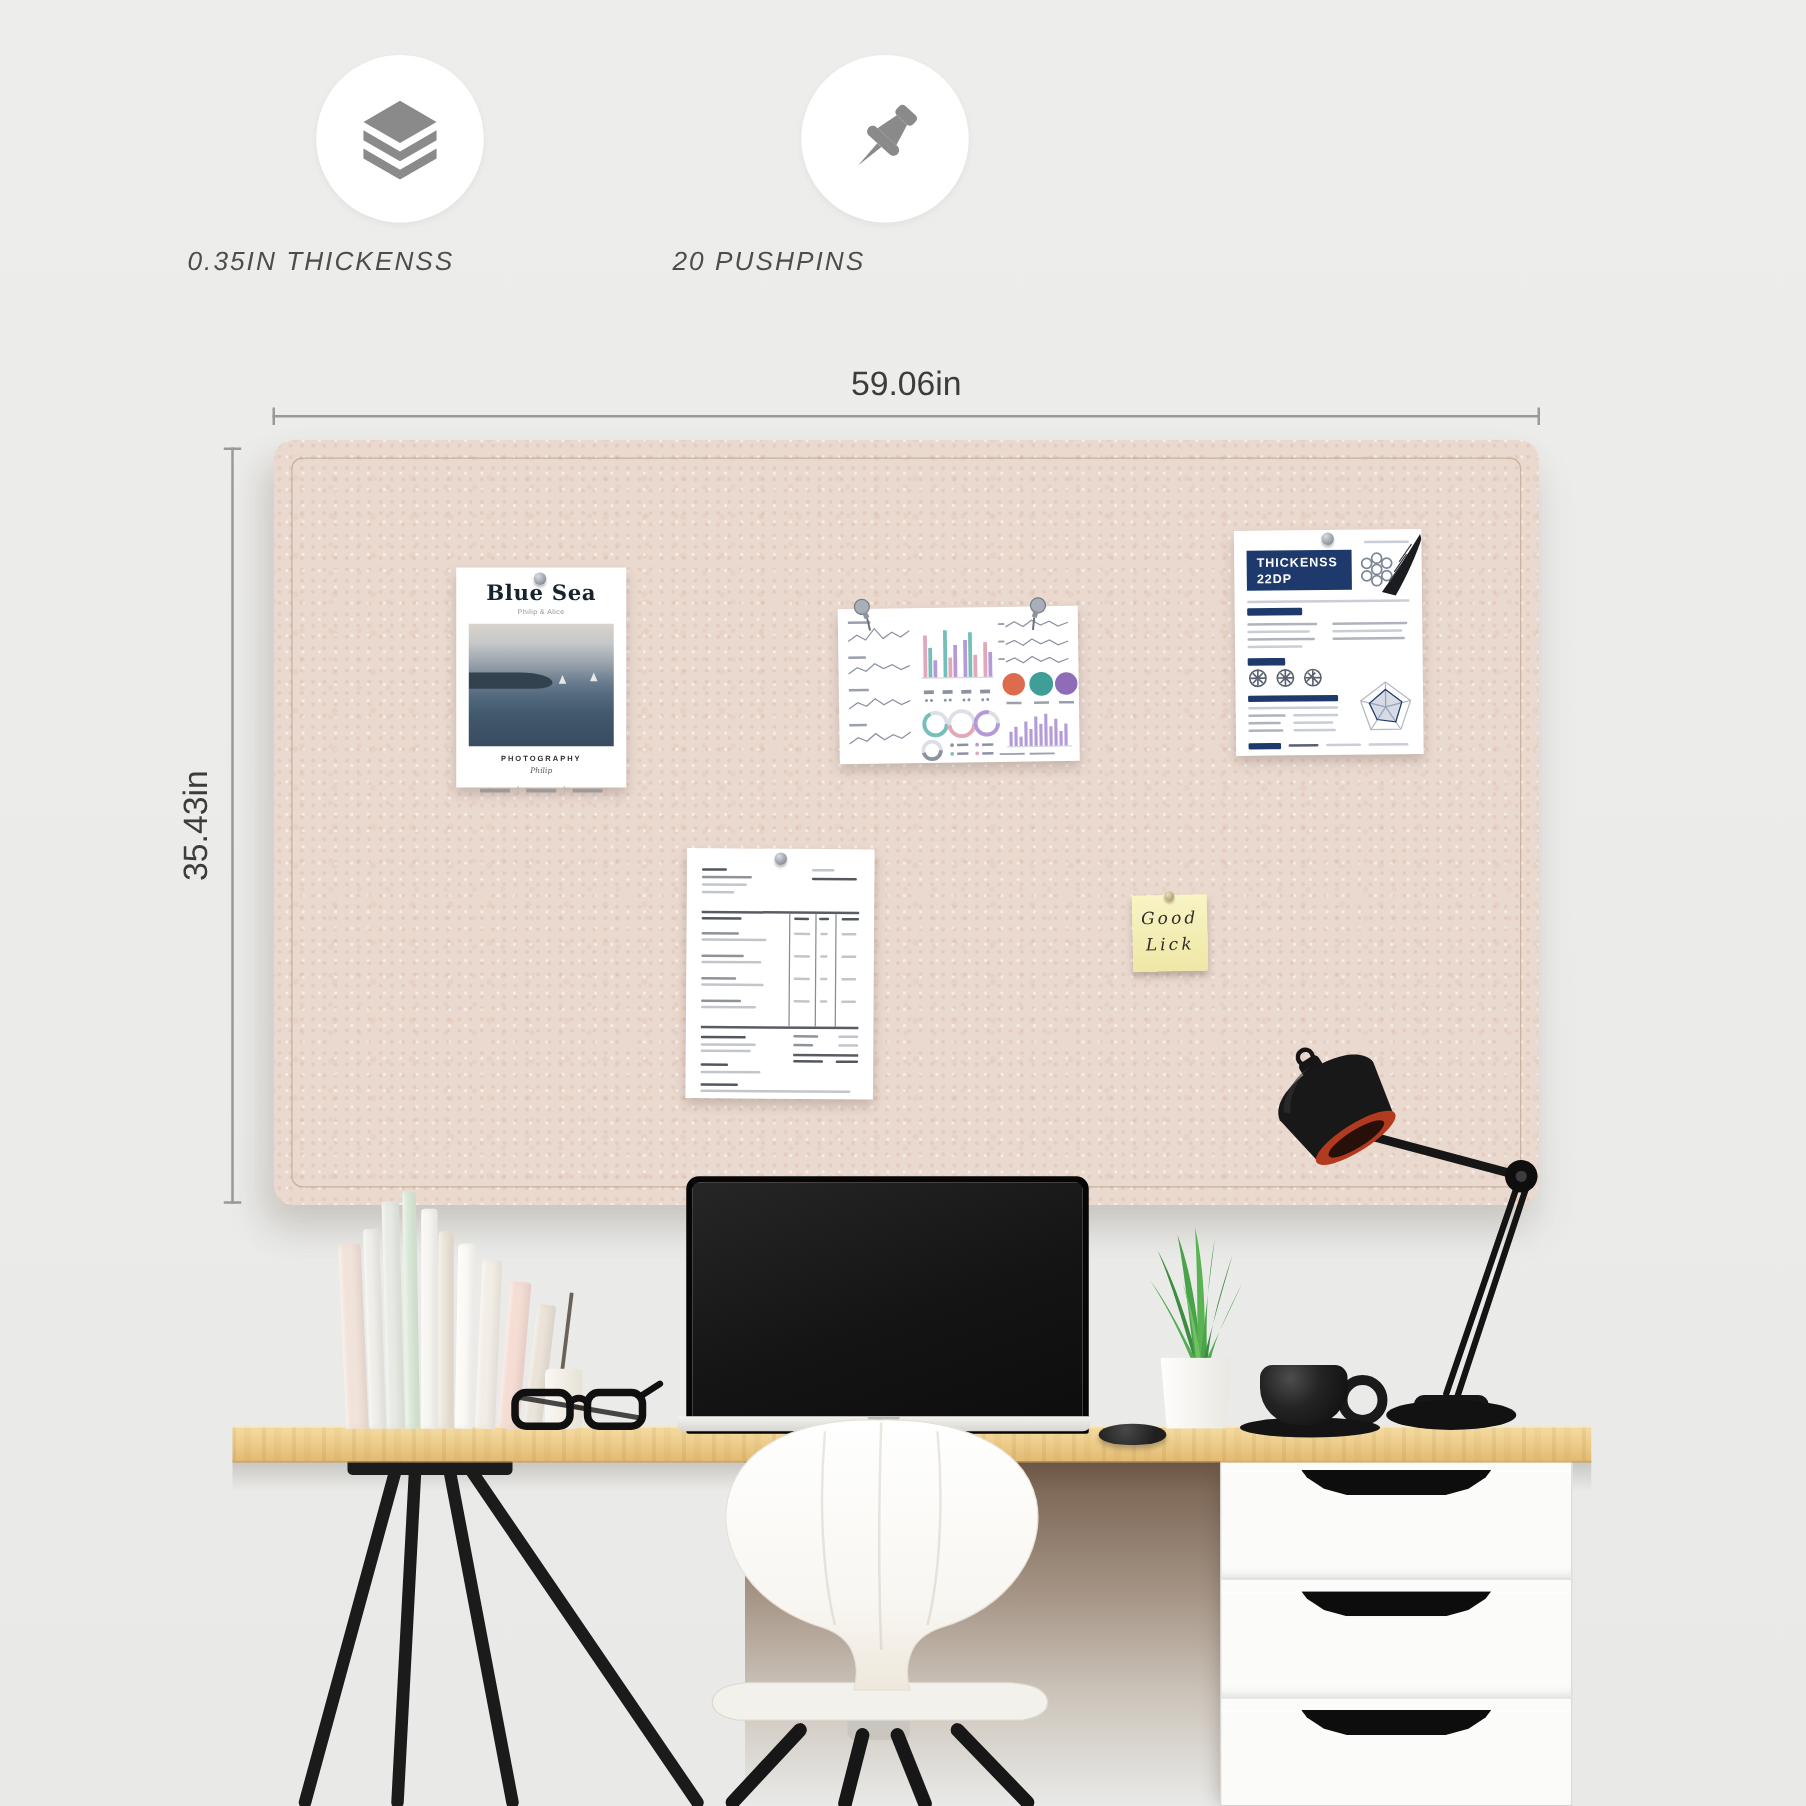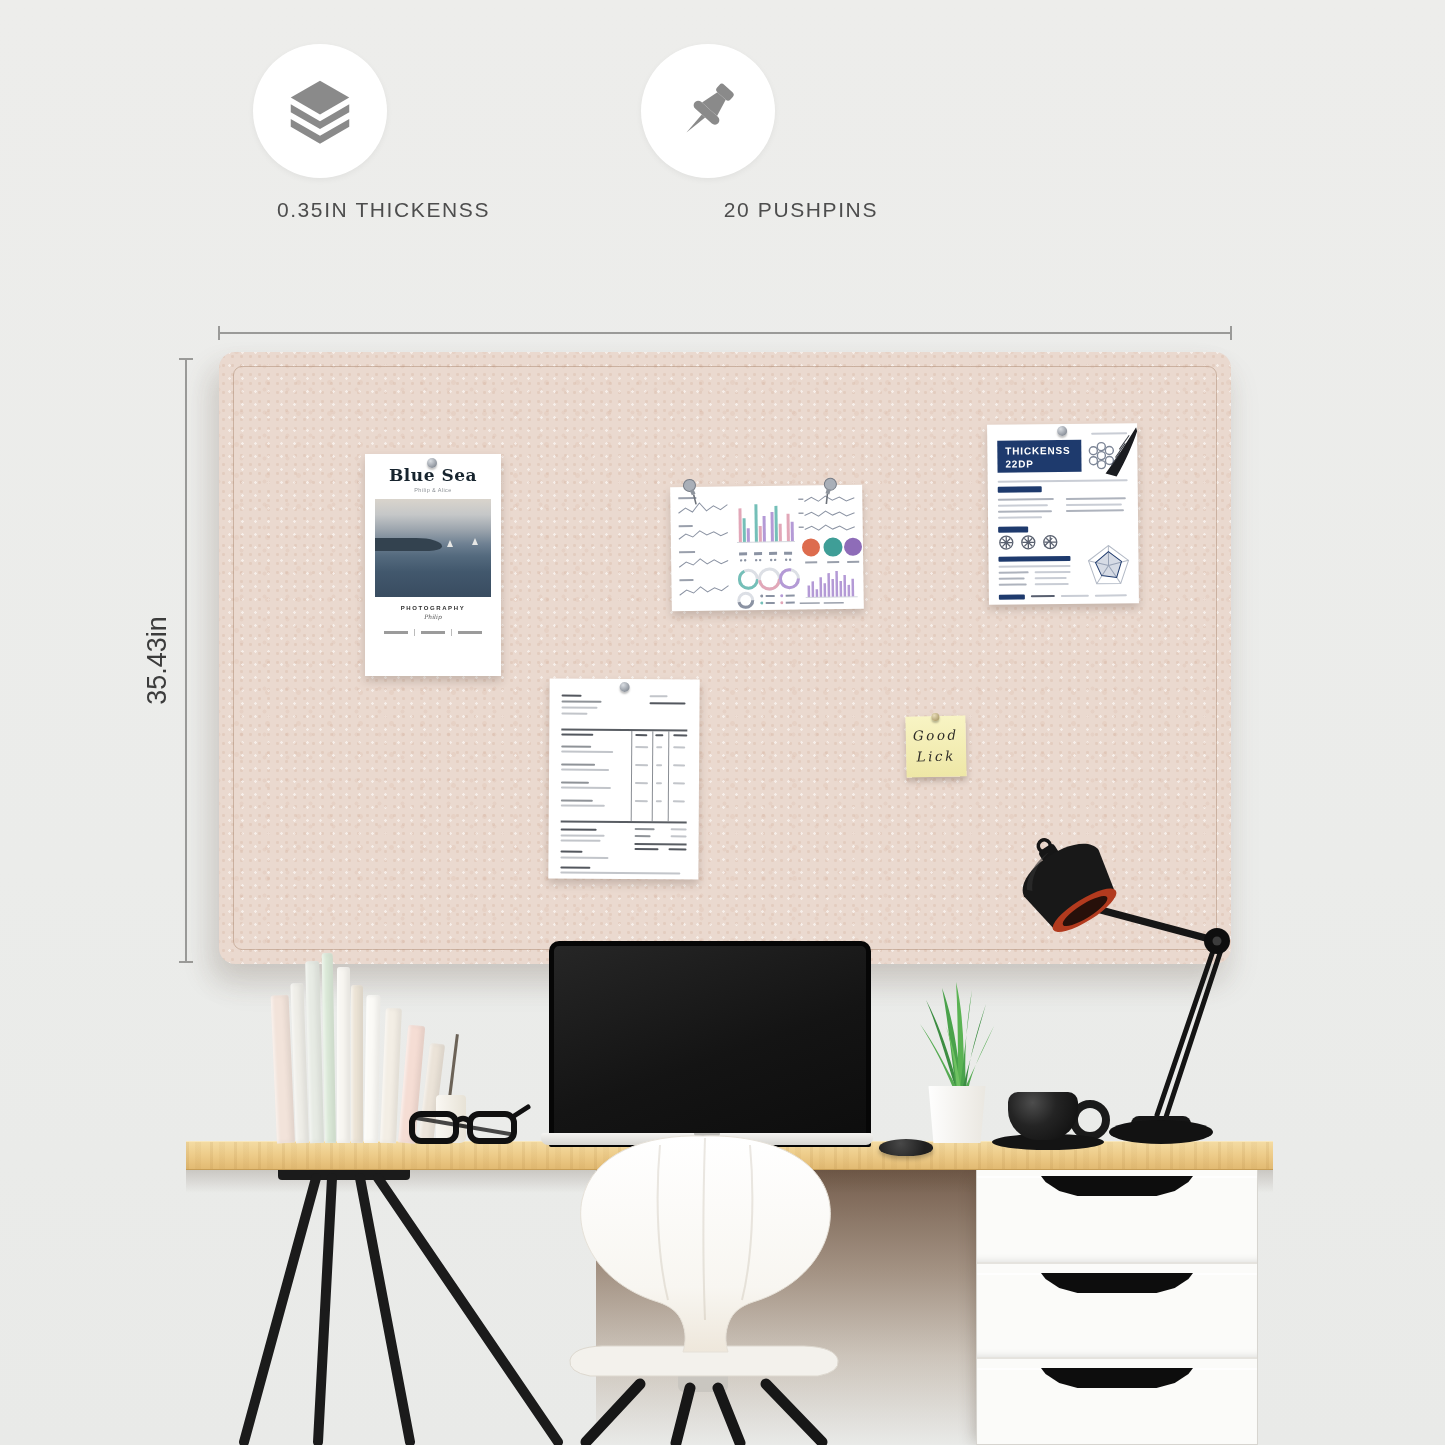--- a/index.html
+++ b/index.html
@@ -1,21 +1,21 @@
 <!DOCTYPE html>
 <html><head>
 <meta charset="utf-8">
 <style>
   html,body{margin:0;padding:0;}
   body{width:1445px;height:1445px;background:#ecedeb;font-family:"Liberation Sans",sans-serif;overflow:hidden;}
   .stage{position:relative;width:1445px;height:1445px;background:linear-gradient(180deg,#ededeb 0%,#ebecea 60%,#e9eae8 100%);}
   .abs{position:absolute;}
 
   
-  .feature{position:absolute;top:44px;width:340px;text-align:right;z-index:1;}
+  .feature{position:absolute;top:44px;width:340px;text-align:left;z-index:1;font-style:italic;}
   .f1{left:150px;} .f2{left:538px;} .f3{left:912px;}
   .feature .circle{width:134px;height:134px;margin:0 auto;border-radius:50%;background:#ffffff;
     box-shadow:0 2px 6px rgba(0,0,0,0.05);display:flex;align-items:center;justify-content:center;}
   .feature .label{margin-top:20px;font-size:21px;letter-spacing:1.6px;color:#4d4d4d;font-weight:500;}
 
   
   .dim{z-index:1;}
   .dim-h-line{left:218px;top:332px;width:1014px;height:2px;background:#9a9a98;}
   .dim-tick-v{width:2px;height:14px;background:#9a9a98;top:326px;}
   .dim-h-label{left:560px;top:292px;width:330px;text-align:center;font-size:27px;color:#3c3c3c;}
@@ -36,21 +36,21 @@
     box-shadow:-10px 16px 28px rgba(100,80,65,0.16),0 20px 32px rgba(100,80,65,0.10);}
   .board-inner{position:absolute;left:14px;top:14px;right:14px;bottom:14px;border:1.5px solid rgba(172,138,114,0.5);border-radius:9px;}
 
   
   .paper{position:absolute;background:#ffffff;box-shadow:0 5px 9px rgba(70,50,40,0.22);}
   .pin{position:absolute;width:10px;height:10px;border-radius:50%;z-index:5;
     background:radial-gradient(circle at 35% 30%,#d9dde2,#8e949d 70%,#686e78);box-shadow:0 2px 2px rgba(0,0,0,0.25);}
   .pin-brass{background:radial-gradient(circle at 35% 30%,#e8dcb8,#b3a375 70%,#8d7d54);}
 
   
-  .poster{left:146px;top:102px;width:136px;height:222px;text-align:center;}
+  .poster{left:146px;top:102px;width:136px;height:176px;text-align:center;}
   .poster-title{font-family:"DejaVu Serif","Liberation Serif",serif;font-size:17px;font-weight:bold;color:#17242e;margin-top:11px;letter-spacing:0.5px;}
   .poster-sub{font-size:5.5px;color:#8a8f94;margin-top:2px;letter-spacing:0.4px;}
   .poster-photo{position:relative;width:116px;height:98px;margin:6px auto 0;overflow:hidden;
     background:linear-gradient(180deg,#d9d4cc 0%,#c5c7c8 16%,#9aa3ac 32%,#6e8092 46%,#546a7e 58%,#42586d 74%,#394c60 100%);}
   .headland{position:absolute;left:0;top:40%;width:58%;height:13%;background:#33424f;border-radius:0 60% 30% 0 / 0 100% 60% 0;}
   .sail{position:absolute;width:0;height:0;border-left:3px solid transparent;border-right:3px solid transparent;border-bottom:7px solid #e8e8e6;}
   .sail1{left:62%;top:42%;} .sail2{left:84%;top:40%;}
   .poster-cap{font-size:6px;letter-spacing:1.6px;color:#2c2c2c;margin-top:8px;font-weight:bold;}
   .poster-author{font-family:"DejaVu Serif","Liberation Serif",serif;font-style:italic;font-size:6px;color:#555;margin-top:2px;}
   .poster-foot{display:flex;justify-content:center;align-items:center;gap:6px;margin-top:9px;}
@@ -169,20 +169,21 @@
           <path d="M27 14 L37 14 L41 30 L23 30 Z"></path>
           <rect x="18" y="30" width="28" height="8" rx="4"></rect>
           <path d="M30 38 L34 38 L30.5 59 Z"></path>
         </g>
       </svg>
     </div>
     <div class="label">20 PUSHPINS</div>
   </div>
 
 
+  <div class="abs dim dim-h-label">59.06in</div>
   <div class="abs dim dim-h-line"></div>
   <div class="abs dim dim-tick-v" style="left:218px;"></div>
   <div class="abs dim dim-tick-v" style="left:1230px;"></div>
 
   <div class="abs dim dim-v-label">35.43in</div>
   <div class="abs dim dim-v-line"></div>
   <div class="abs dim dim-tick-h" style="top:358px;"></div>
   <div class="abs dim dim-tick-h" style="top:961px;"></div>
 
   <div class="abs board">

